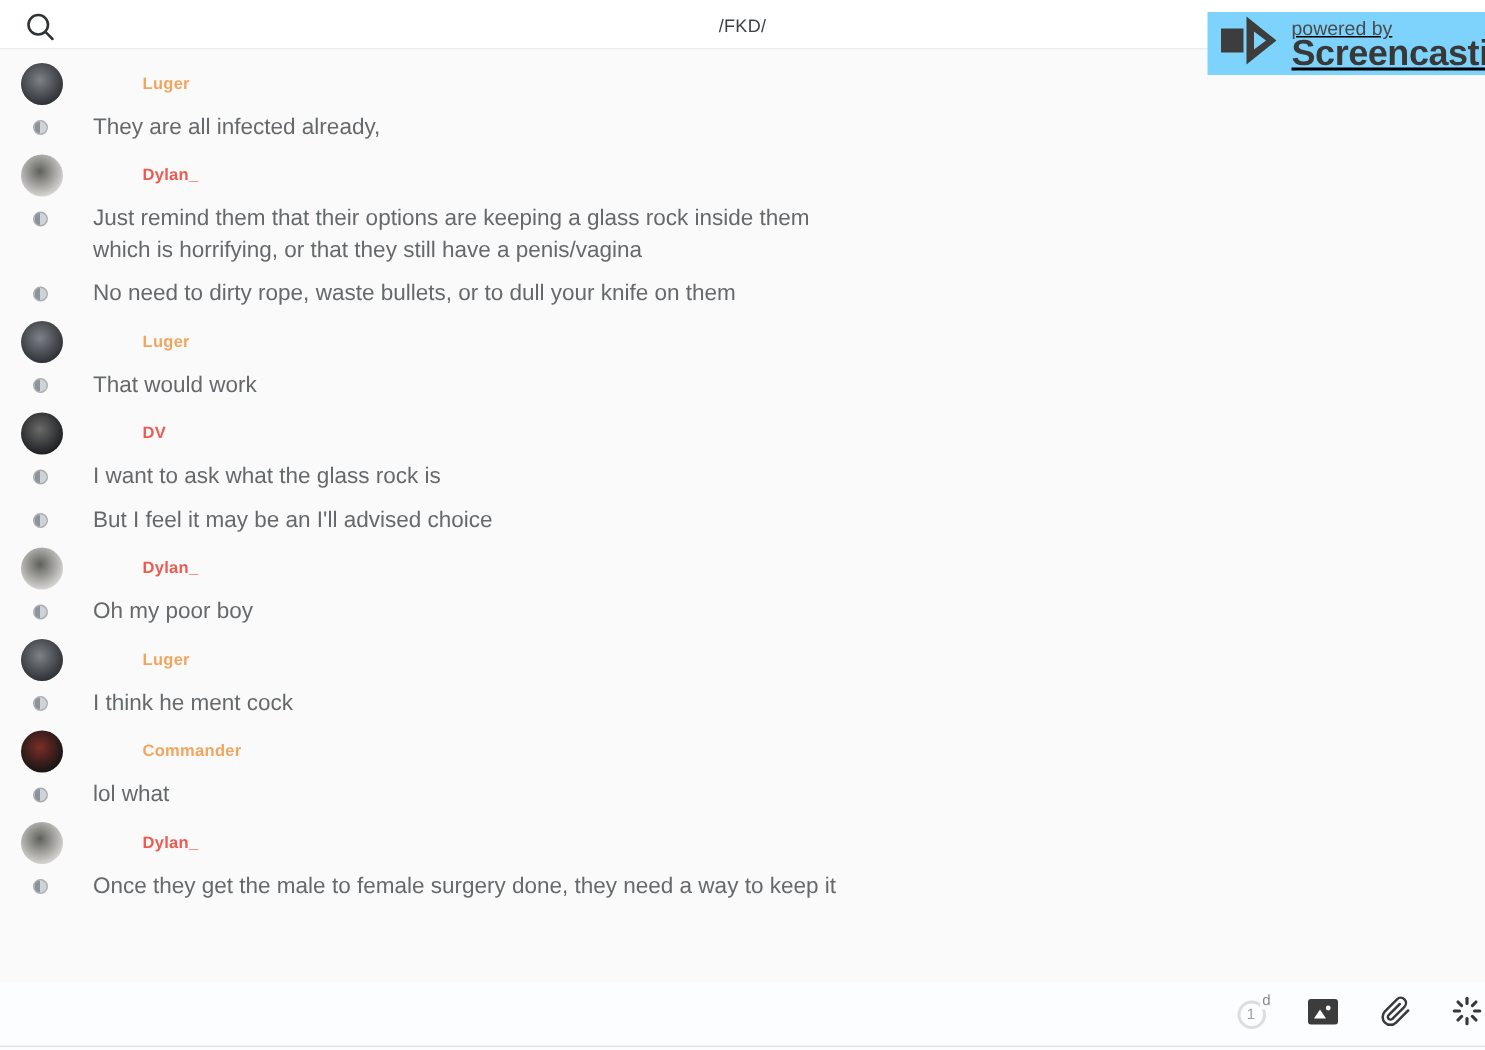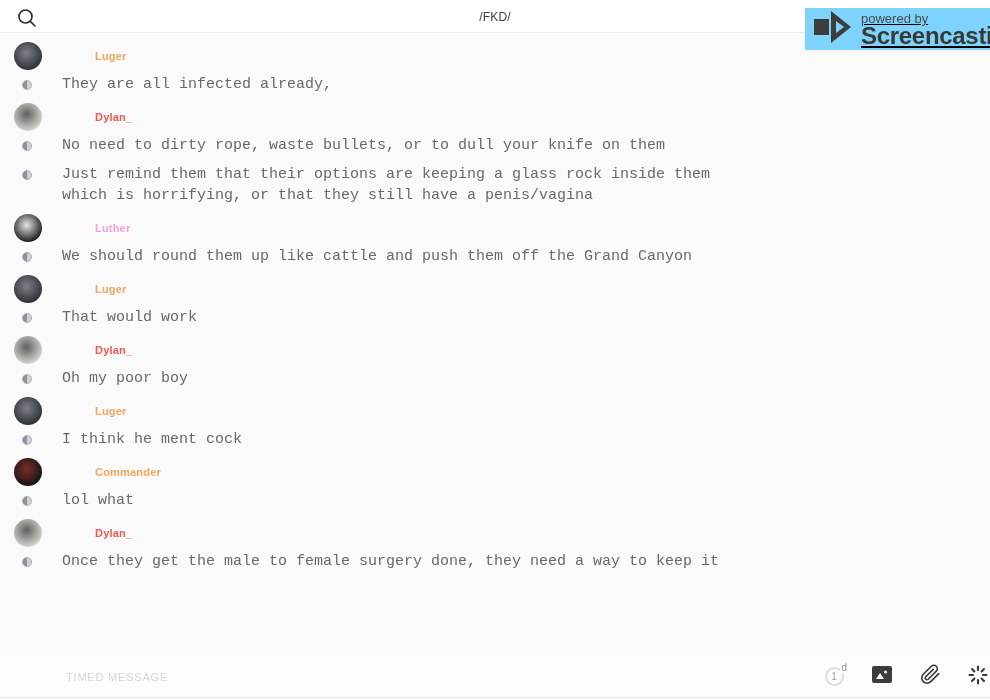--- a/index.html
+++ b/index.html
@@ -32,21 +32,21 @@
   .message-group { margin-bottom:1px; }
   .name-row { display:flex; align-items:center; height:28px; margin:0 0 4px 14px; }
   .avatar { width:28px; height:28px; border-radius:50%; flex:0 0 auto; cursor:pointer; }
   .username { margin-left:20px; font-size:11px; font-weight:bold;
     letter-spacing:.2px; cursor:pointer;padding-left:33px; }
   .msg-row { display:flex; align-items:flex-start; margin-bottom:8px; }
   .status-dot { width:10px; height:10px; border-radius:50%; margin:6px 0 0 22px;
     flex:0 0 auto; border:1px solid #a9adb2;
     background:linear-gradient(90deg,#8d939a 50%,#cfd3d7 50%); }
   .msg-text { margin-left:30px; font-size:15px; line-height:21px; color:#66696c; }
-  .msg-text div { white-space:nowrap;font-family:Liberation Mono, monospace; }
+  .msg-text div { white-space:nowrap; }
 
   
   .composer { position:absolute; left:0; bottom:0; width:990px; height:45px;
     background:#fcfdfe; z-index:6; }
   .bottom-divider { position:absolute; left:0; right:0; bottom:2px; height:1px;
     background:#e3e3e3; }
   .message-input { position:absolute; left:66px; top:0; height:43px; width:420px;
     border:none; outline:none; background:transparent; font-size:11px;
     letter-spacing:.8px; color:#8a8a8a;
     font-family:"Liberation Sans", sans-serif; }
@@ -119,57 +119,63 @@
       </div>
     </div>
     <div class="message-group">
       <div class="name-row">
         <div class="avatar" style="background: radial-gradient(circle at 45% 40%, rgb(95, 95, 91) 0%, rgb(216, 215, 211) 75%);"></div>
         <span class="username" style="color: rgb(237, 90, 80);">Dylan_</span>
       </div>
       <div class="msg-row">
         <span class="status-dot"></span>
         <div class="msg-text">
-          <div>No need to dirty rope, waste bullets, or to dull your knife on them</div>
-        </div>
-      </div>
-      <div class="msg-row">
-        <span class="status-dot"></span>
-        <div class="msg-text">
           <div>Just remind them that their options are keeping a glass rock inside them</div>
           <div>which is horrifying, or that they still have a penis/vagina</div>
         </div>
       </div>
-    </div>
-    <div class="message-group">
-      <div class="name-row">
-        <div class="avatar" style="background: radial-gradient(circle at 45% 40%, rgb(232, 230, 226) 0%, rgb(23, 24, 26) 75%);"></div>
-        <span class="username" style="color: rgb(242, 162, 216);">Luther</span>
-      </div>
-      <div class="msg-row">
-        <span class="status-dot"></span>
-        <div class="msg-text">
-          <div>We should round them up like cattle and push them off the Grand Canyon</div>
+      <div class="msg-row">
+        <span class="status-dot"></span>
+        <div class="msg-text">
+          <div>No need to dirty rope, waste bullets, or to dull your knife on them</div>
         </div>
       </div>
     </div>
     <div class="message-group">
       <div class="name-row">
         <div class="avatar" style="background: radial-gradient(circle at 45% 40%, rgb(125, 130, 136) 0%, rgb(44, 47, 51) 75%);"></div>
         <span class="username" style="color: rgb(242, 165, 94);">Luger</span>
       </div>
       <div class="msg-row">
         <span class="status-dot"></span>
         <div class="msg-text">
           <div>That would work</div>
         </div>
       </div>
     </div>
     <div class="message-group">
       <div class="name-row">
+        <div class="avatar" style="background: radial-gradient(circle at 45% 40%, rgb(106, 106, 106) 0%, rgb(28, 29, 31) 75%);"></div>
+        <span class="username" style="color: rgb(237, 90, 80);">DV</span>
+      </div>
+      <div class="msg-row">
+        <span class="status-dot"></span>
+        <div class="msg-text">
+          <div>I want to ask what the glass rock is</div>
+        </div>
+      </div>
+      <div class="msg-row">
+        <span class="status-dot"></span>
+        <div class="msg-text">
+          <div>But I feel it may be an I'll advised choice</div>
+        </div>
+      </div>
+    </div>
+    <div class="message-group">
+      <div class="name-row">
         <div class="avatar" style="background: radial-gradient(circle at 45% 40%, rgb(95, 95, 91) 0%, rgb(216, 215, 211) 75%);"></div>
         <span class="username" style="color: rgb(237, 90, 80);">Dylan_</span>
       </div>
       <div class="msg-row">
         <span class="status-dot"></span>
         <div class="msg-text">
           <div>Oh my poor boy</div>
         </div>
       </div>
     </div>
@@ -205,21 +211,20 @@
       <div class="msg-row">
         <span class="status-dot"></span>
         <div class="msg-text">
           <div>Once they get the male to female surgery done, they need a way to keep it</div>
         </div>
       </div>
     </div>
   </div>
 
 <div class="composer">
-  <input class="message-input" type="text" placeholder="TIMED MESSAGE" style="">
   <div class="composer-icons">
     <div class="icon-btn">
       <div class="timer-circle">
         <span>1</span>
       </div>
       <span class="timer-unit">d</span>
     </div>
     <div class="icon-btn">
       <span>
         <svg width="22" height="19" viewBox="0 0 22 19">

